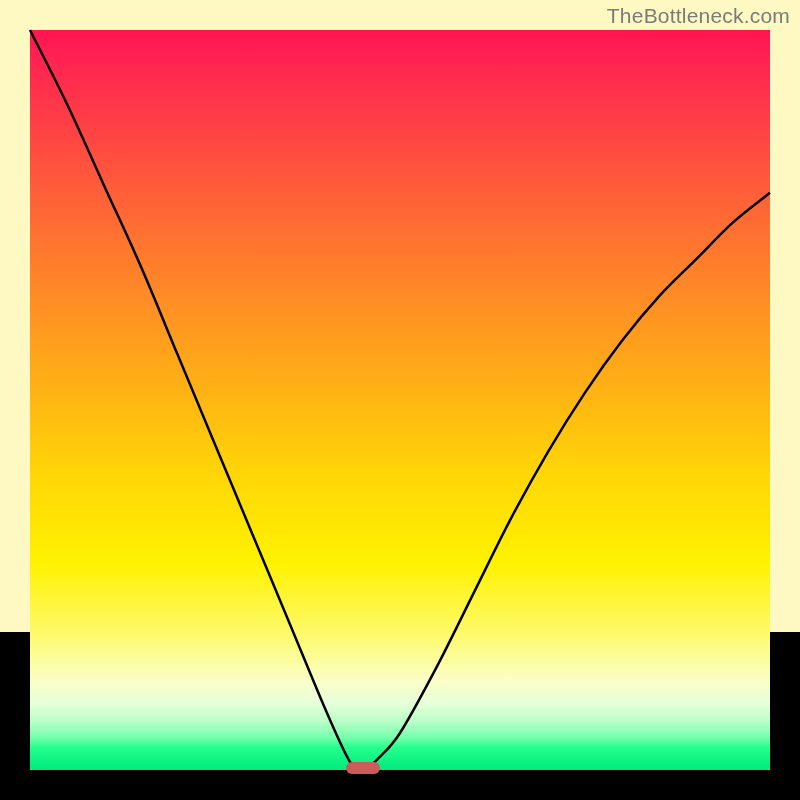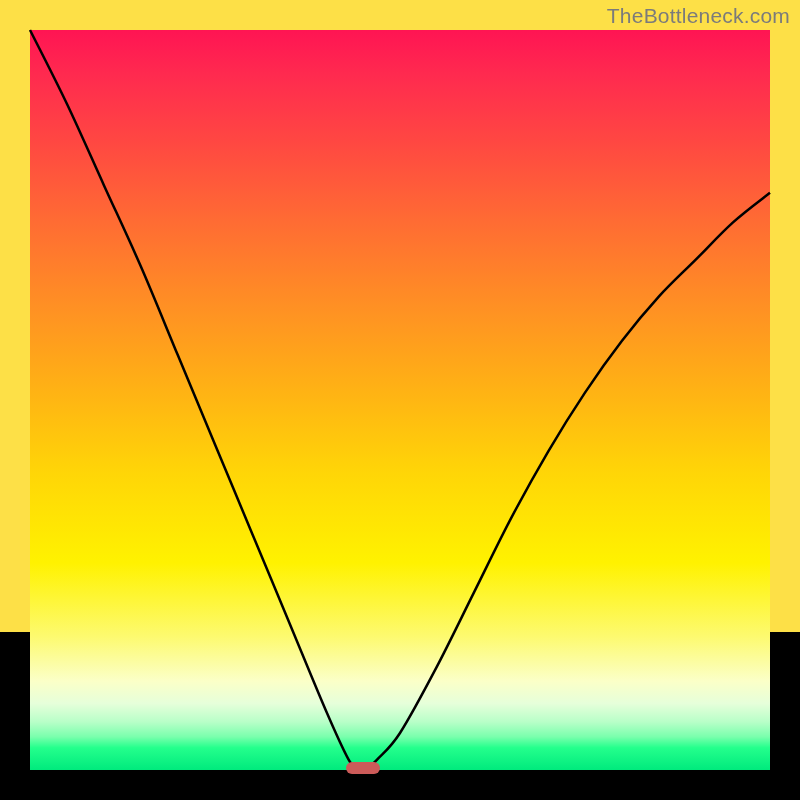--- a/index.html
+++ b/index.html
@@ -10,21 +10,21 @@
     background: #000;
     font-family: Arial, Helvetica, sans-serif;
     overflow: hidden;
   }
   .frame {
     position: absolute;
     left: 0;
     top: 0;
     width: 800px;
     height: 632px;
-    background: #fde047;
+    background: #fef9c3;
   }
   .plot {
     position: absolute;
     left: 30px;
     top: 30px;
     width: 740px;
     height: 740px;
     
     background: linear-gradient(to bottom,
       #ff1453 0%,

